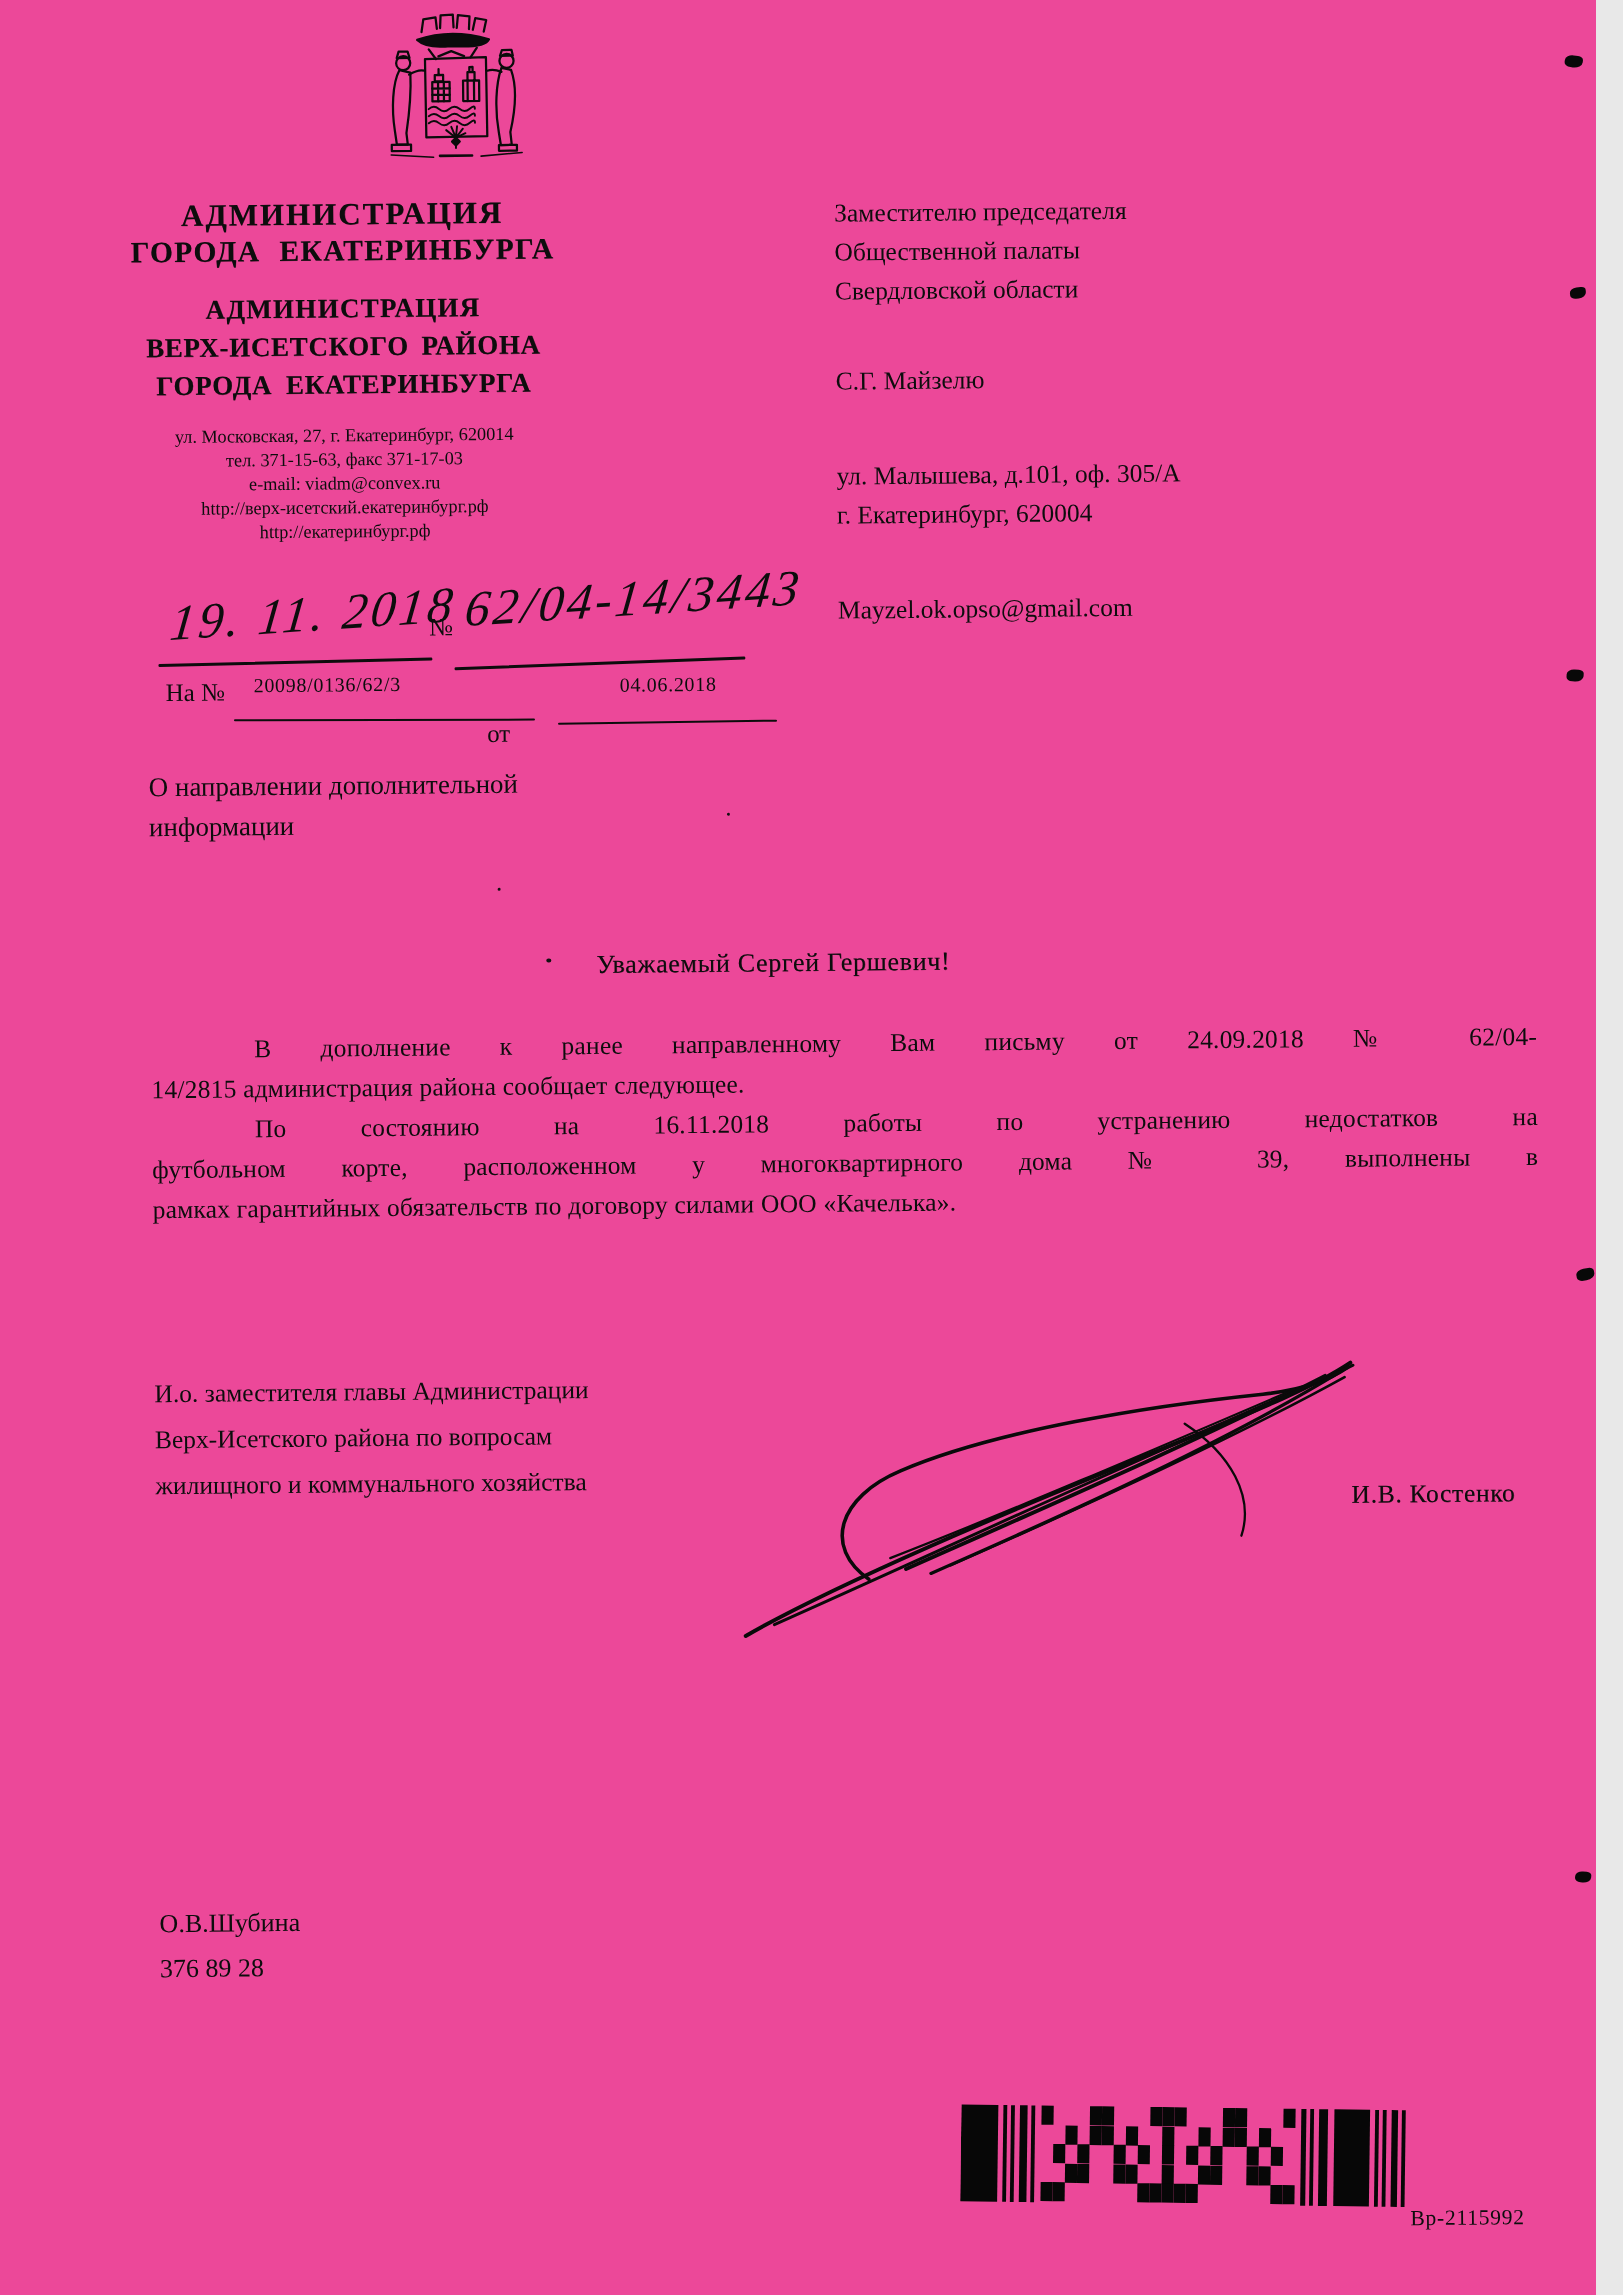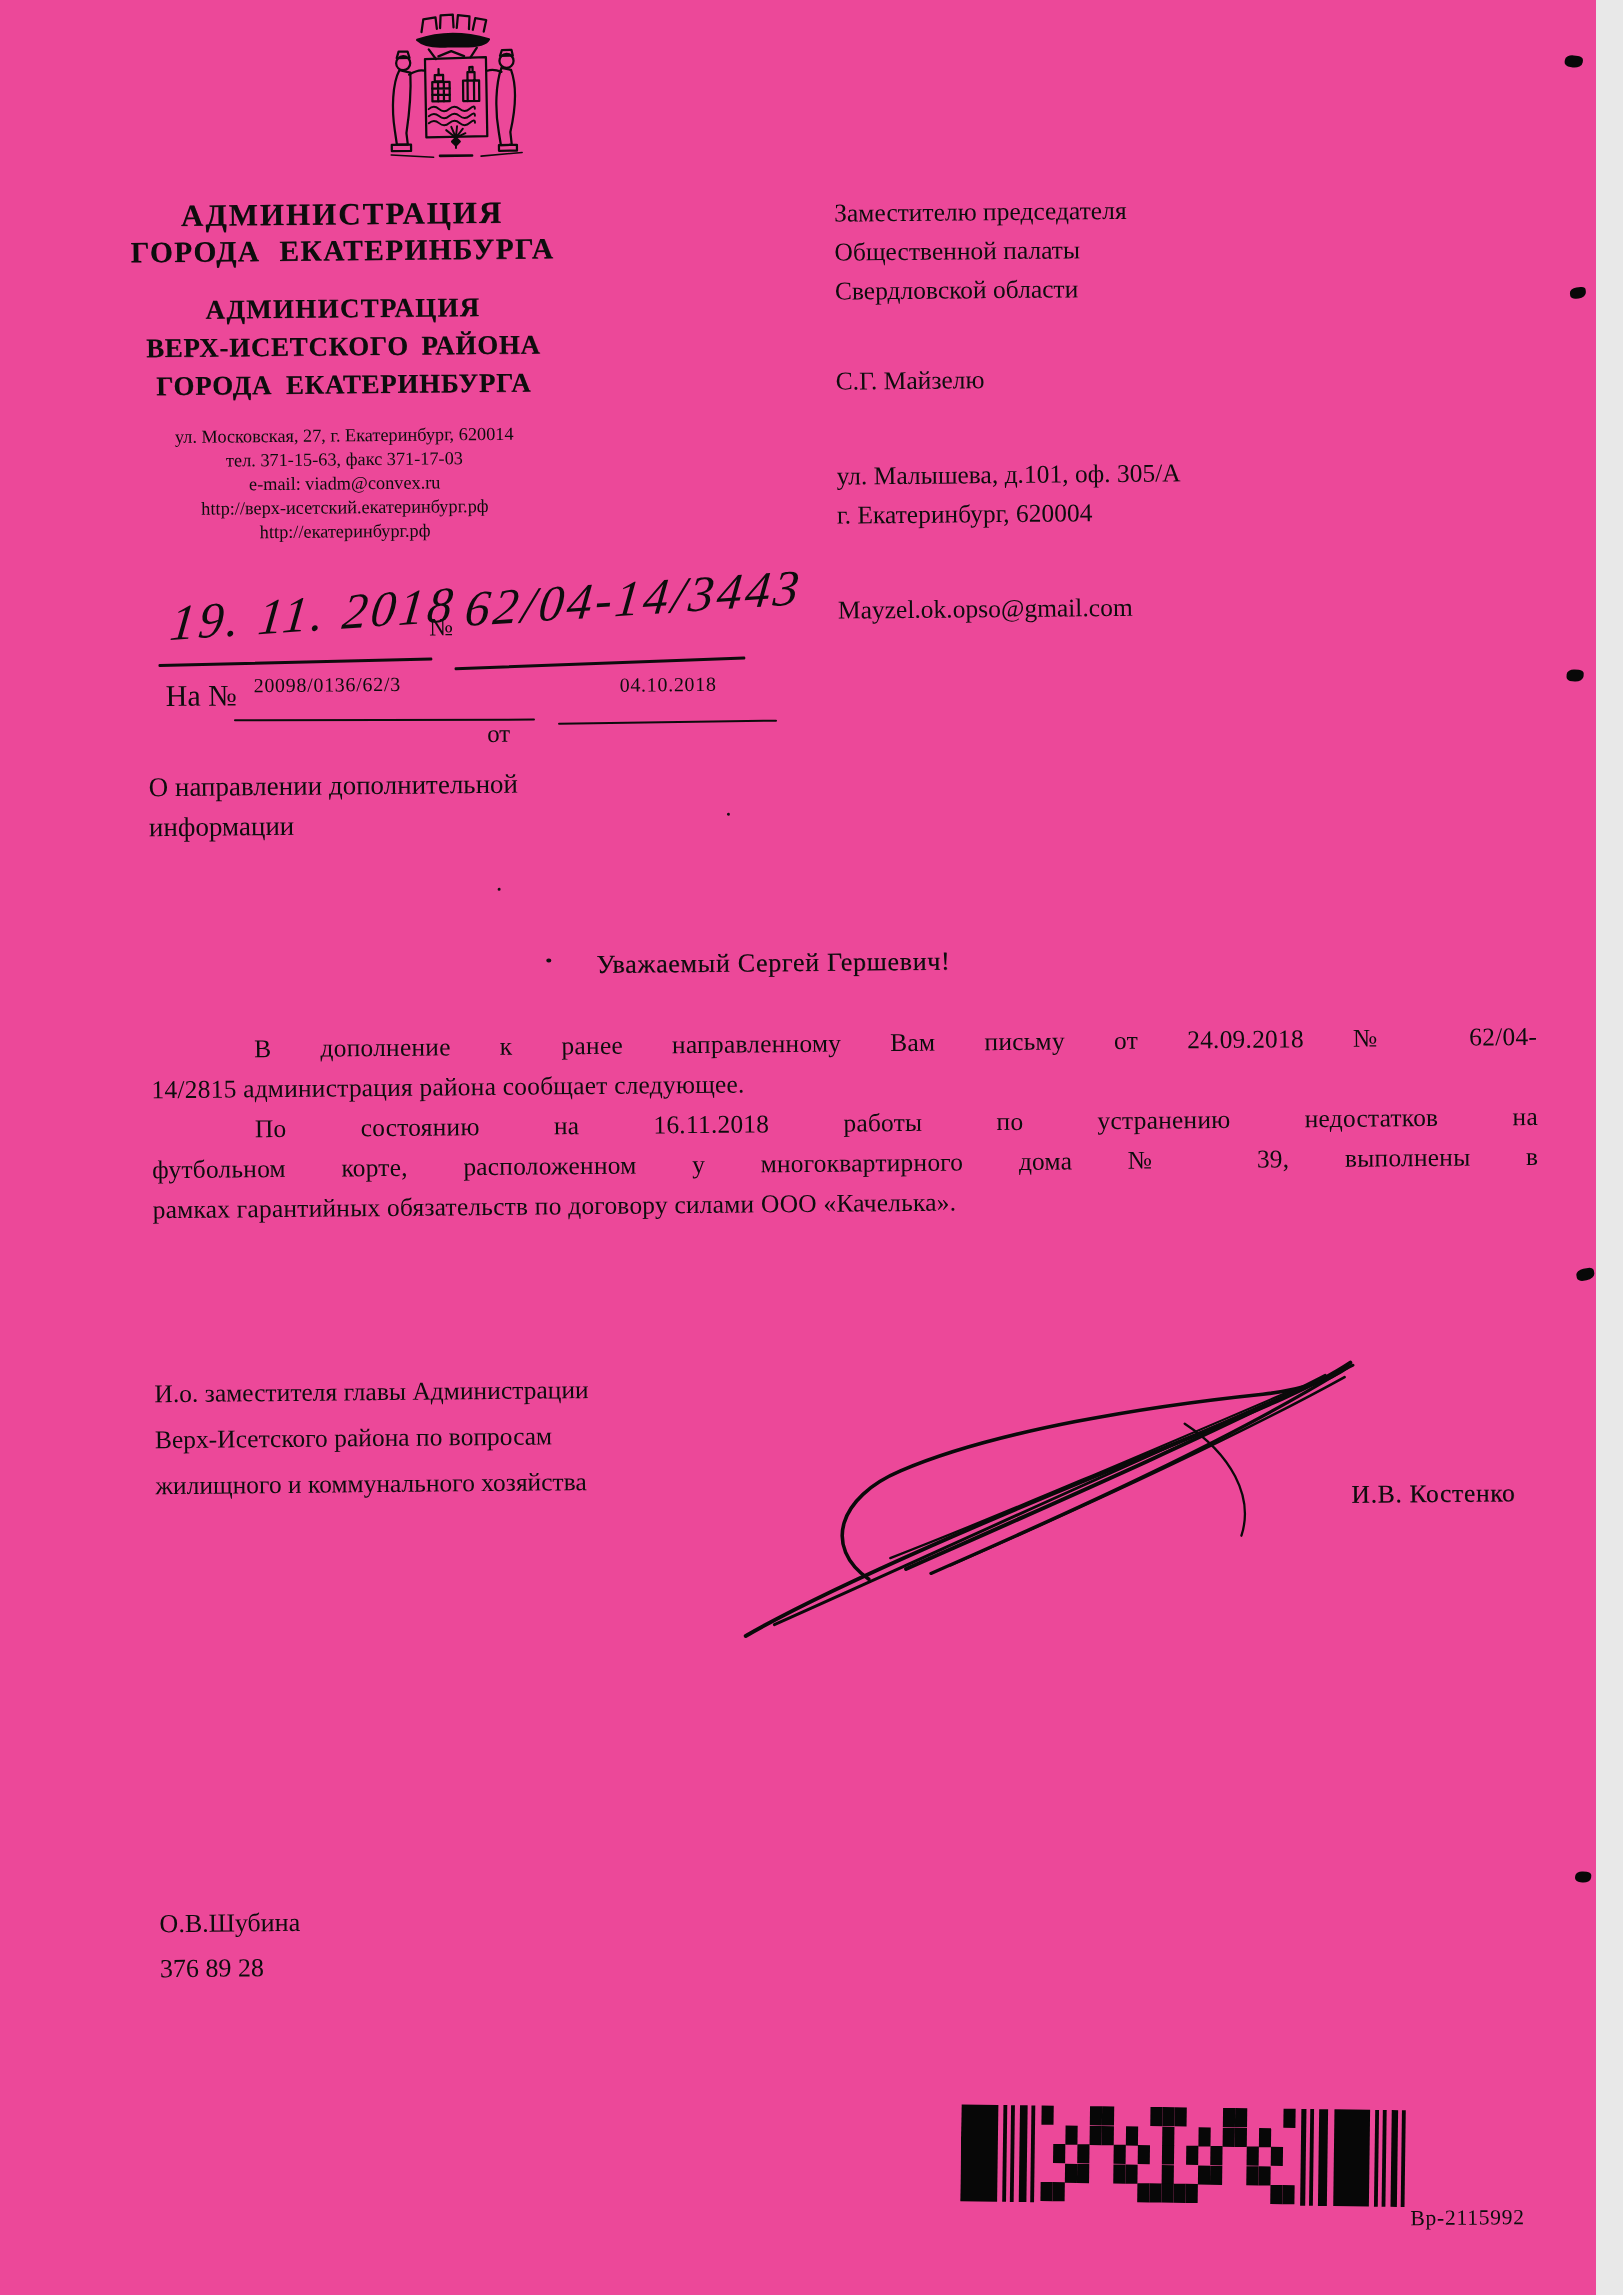--- a/index.html
+++ b/index.html
@@ -40,21 +40,21 @@
     transform:rotate(-3.2deg) skewX(-10deg);
     transform-origin:left bottom;
     white-space:nowrap;
   }
   .hw-date{left:171px;top:588px;}
   .hw-no-sign{left:433px;top:610px;font-size:25px;}
   .hw-number{left:466px;top:577px;}
   .hline{background:#0c0c0c;height:2.6px;border-radius:1.3px;}
   .hl1{left:162px;top:656px;width:274px;transform:rotate(-0.8deg);}
   .hl2{left:458px;top:660px;width:291px;transform:rotate(-1.6deg);}
-  .ref-label{left:169px;top:673px;font-size:30px;}
+  .ref-label{left:169px;top:673px;font-size:25px;}
   .ref-number{left:257px;top:669px;font-size:20px;letter-spacing:0.7px;}
   .ref-from{left:490px;top:717px;font-size:25px;}
   .ref-date{left:623px;top:672px;font-size:20px;letter-spacing:0.7px;}
   .hl3{left:237px;top:715px;width:301px;height:2.3px;transform:rotate(0.4deg);}
   .hl4{left:561px;top:720px;width:219px;height:2.3px;transform:rotate(-0.3deg);}
   
   .subject{left:151px;top:761px;font-size:27px;line-height:40px;width:589px;}
   .salutation{left:597px;top:948px;font-size:26px;letter-spacing:0.7px;}
   .body-block{left:151px;top:1024px;width:1386px;font-size:25.5px;}
   .bline{line-height:40px;letter-spacing:0.2px;}
@@ -149,21 +149,21 @@
 
     <div class="abs hand hw-date">19. 11. 2018</div>
     <div class="abs hw-no-sign">№</div>
     <div class="abs hand hw-number">62/04-14/3443</div>
     <div class="abs hline hl1"></div>
     <div class="abs hline hl2"></div>
 
     <div class="abs ref-label">На №</div>
     <div class="abs ref-number">20098/0136/62/3</div>
     <div class="abs ref-from">от</div>
-    <div class="abs ref-date">04.10.2018</div>
+    <div class="abs ref-date">04.06.2018</div>
     <div class="abs hline hl3"></div>
     <div class="abs hline hl4"></div>
 
     <div class="abs subject">
       <div>О направлении дополнительной</div>
       <div>информации</div>
     </div>
 
     <div class="abs salutation ink">Уважаемый Сергей Гершевич!</div>
 

